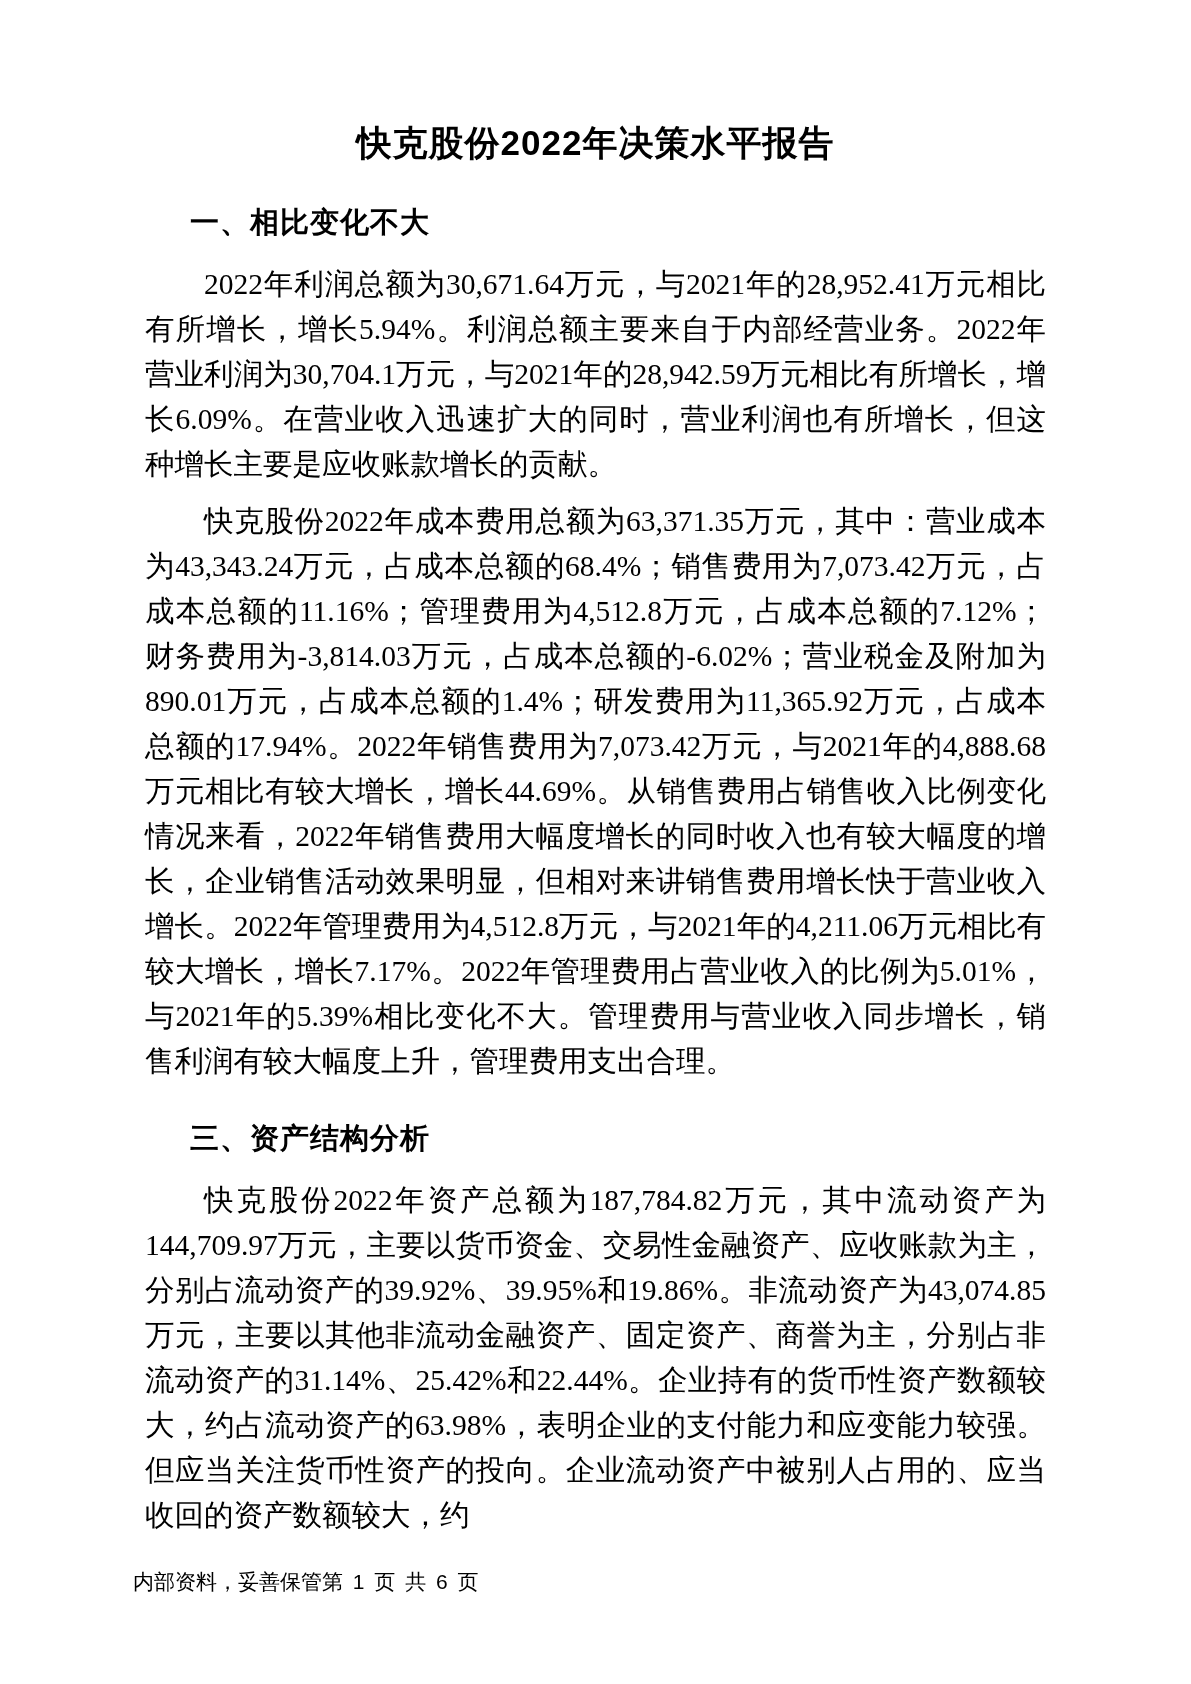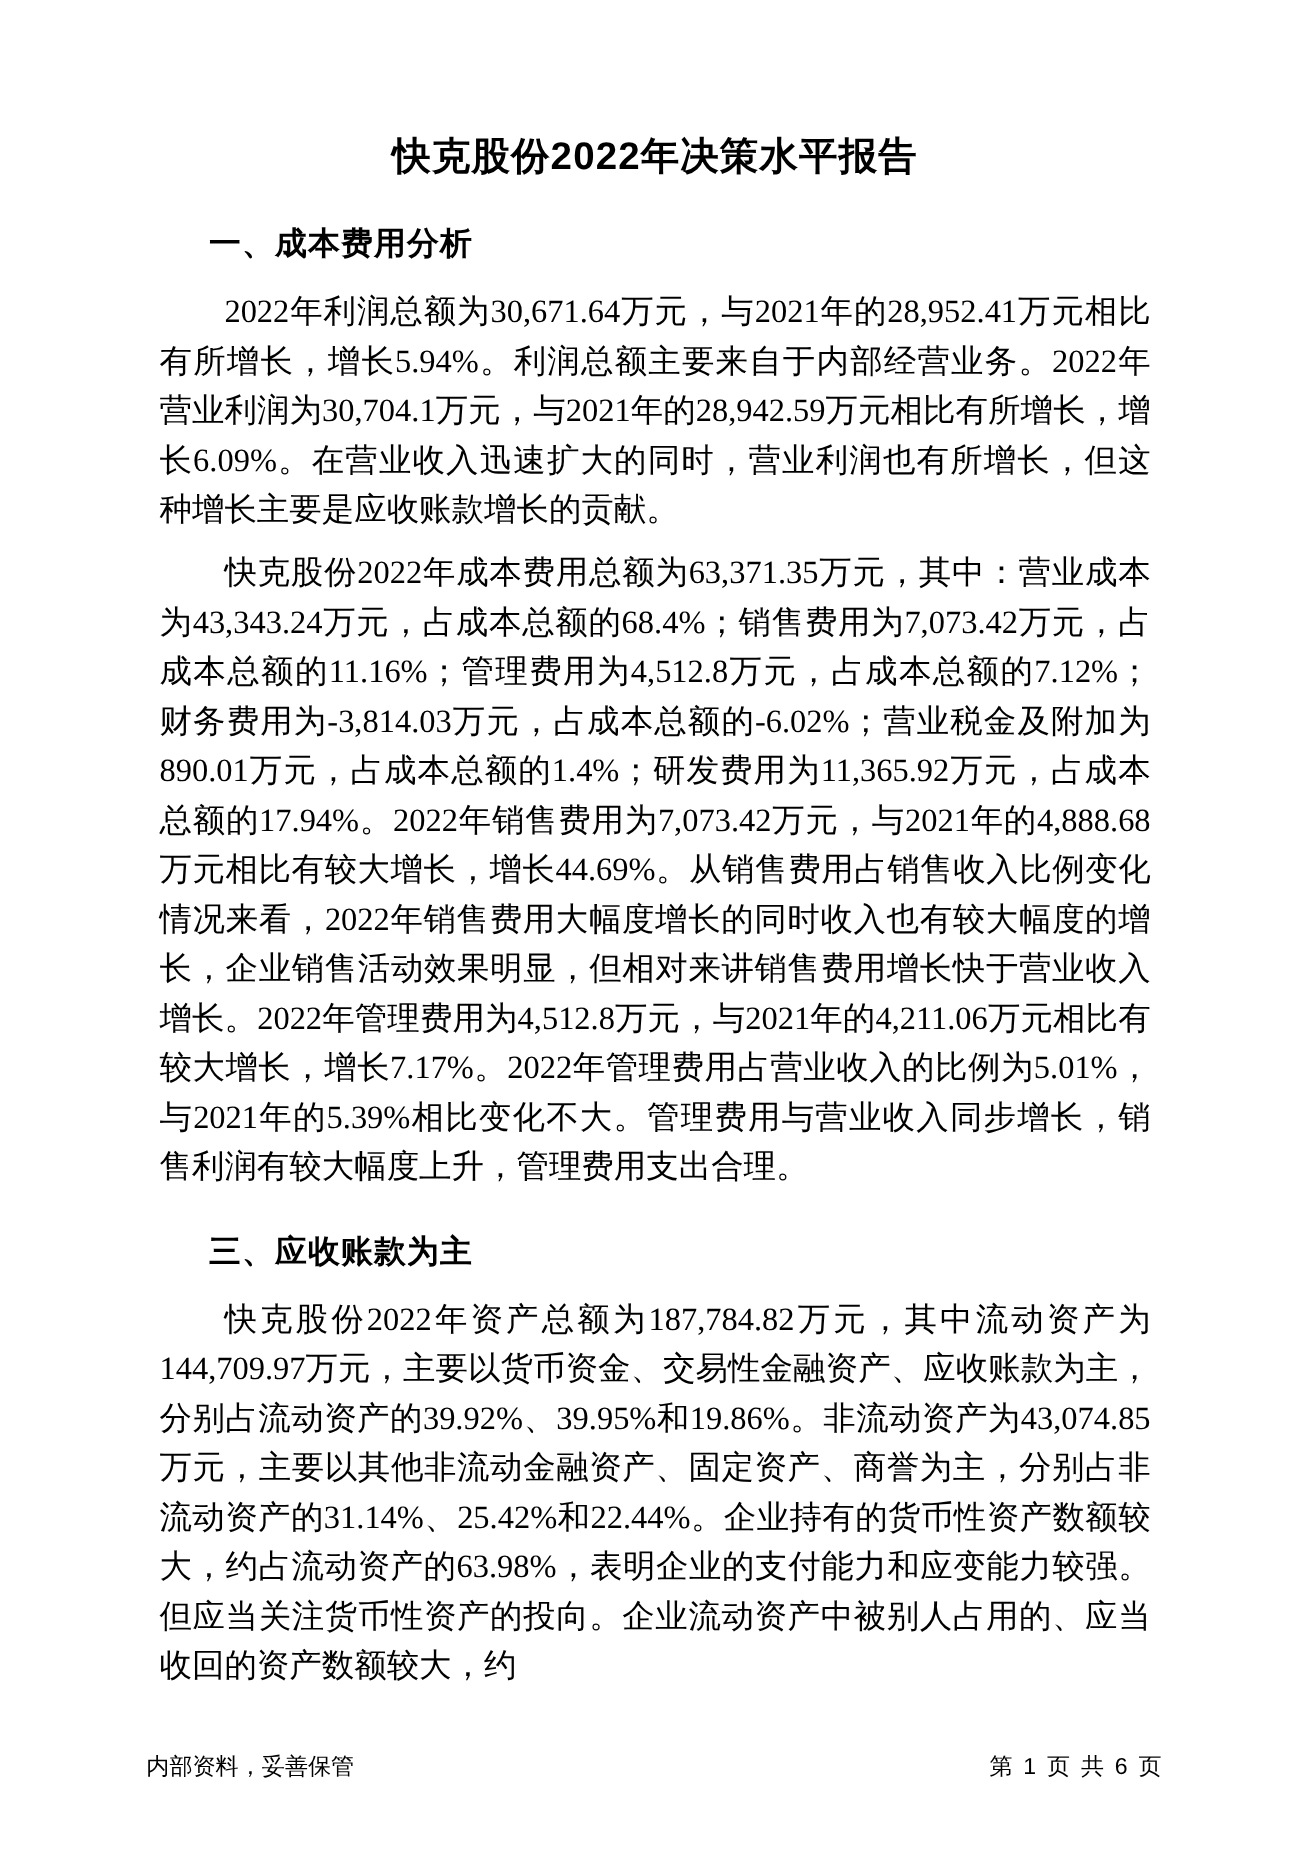--- a/index.html
+++ b/index.html
@@ -42,48 +42,47 @@
     font-size: 29.5px;
     line-height: 45px;
     text-align: justify;
     text-indent: 2em;
     font-weight: 400;
   }
   .footer {
     position: absolute;
     left: 133px;
     right: 133px;
-    bottom: 64px;
+    bottom: 88px;
     display: flex;
-    justify-content: space-between;
     align-items: baseline;
   }
   .footer-left {
     font-family: "Liberation Sans", "DejaVu Sans", sans-serif;
     font-size: 21px;
   }
   .footer-right {
     font-family: Liberation Sans, sans-serif;
     font-size: 21px;
     letter-spacing: 2px;
   }
 </style>
 </head>
 <body>
 
 <div class="page">
 
   <h1 class="doc-title">快克股份2022年决策水平报告</h1>
 
-  <h2 class="section-heading">一、成本费用分析</h2>
+  <h2 class="section-heading">一、相比变化不大</h2>
   <p class="body-para">2022年利润总额为30,671.64万元，与2021年的28,952.41万元相比有所增长，增长5.94%。利润总额主要来自于内部经营业务。2022年营业利润为30,704.1万元，与2021年的28,942.59万元相比有所增长，增长6.09%。在营业收入迅速扩大的同时，营业利润也有所增长，但这种增长主要是应收账款增长的贡献。</p>
 
   <p class="body-para">快克股份2022年成本费用总额为63,371.35万元，其中：营业成本为43,343.24万元，占成本总额的68.4%；销售费用为7,073.42万元，占成本总额的11.16%；管理费用为4,512.8万元，占成本总额的7.12%；财务费用为-3,814.03万元，占成本总额的-6.02%；营业税金及附加为890.01万元，占成本总额的1.4%；研发费用为11,365.92万元，占成本总额的17.94%。2022年销售费用为7,073.42万元，与2021年的4,888.68万元相比有较大增长，增长44.69%。从销售费用占销售收入比例变化情况来看，2022年销售费用大幅度增长的同时收入也有较大幅度的增长，企业销售活动效果明显，但相对来讲销售费用增长快于营业收入增长。2022年管理费用为4,512.8万元，与2021年的4,211.06万元相比有较大增长，增长7.17%。2022年管理费用占营业收入的比例为5.01%，与2021年的5.39%相比变化不大。管理费用与营业收入同步增长，销售利润有较大幅度上升，管理费用支出合理。</p>
 
-  <h2 class="section-heading">三、应收账款为主</h2>
+  <h2 class="section-heading">三、资产结构分析</h2>
   <p class="body-para">快克股份2022年资产总额为187,784.82万元，其中流动资产为144,709.97万元，主要以货币资金、交易性金融资产、应收账款为主，分别占流动资产的39.92%、39.95%和19.86%。非流动资产为43,074.85万元，主要以其他非流动金融资产、固定资产、商誉为主，分别占非流动资产的31.14%、25.42%和22.44%。企业持有的货币性资产数额较大，约占流动资产的63.98%，表明企业的支付能力和应变能力较强。但应当关注货币性资产的投向。企业流动资产中被别人占用的、应当收回的资产数额较大，约</p>
 
   <div class="footer">
     <span class="footer-left">内部资料，妥善保管</span>
     <span class="footer-right">第 1 页  共 6 页</span>
   </div>
 
 </div>
 
 </body></html>

